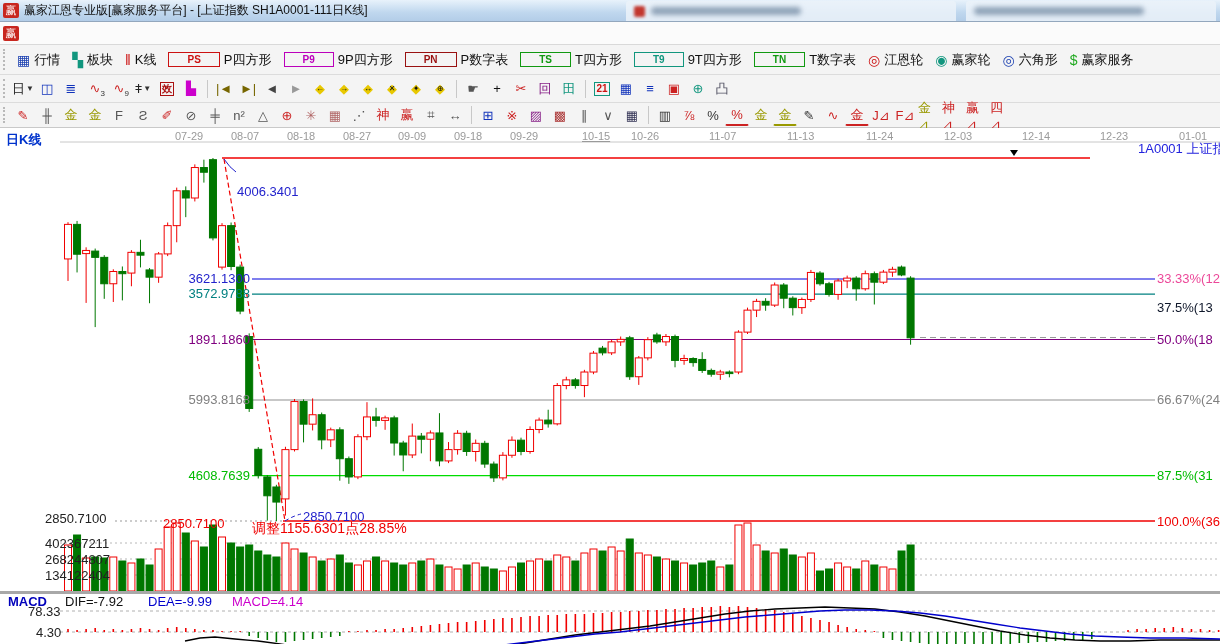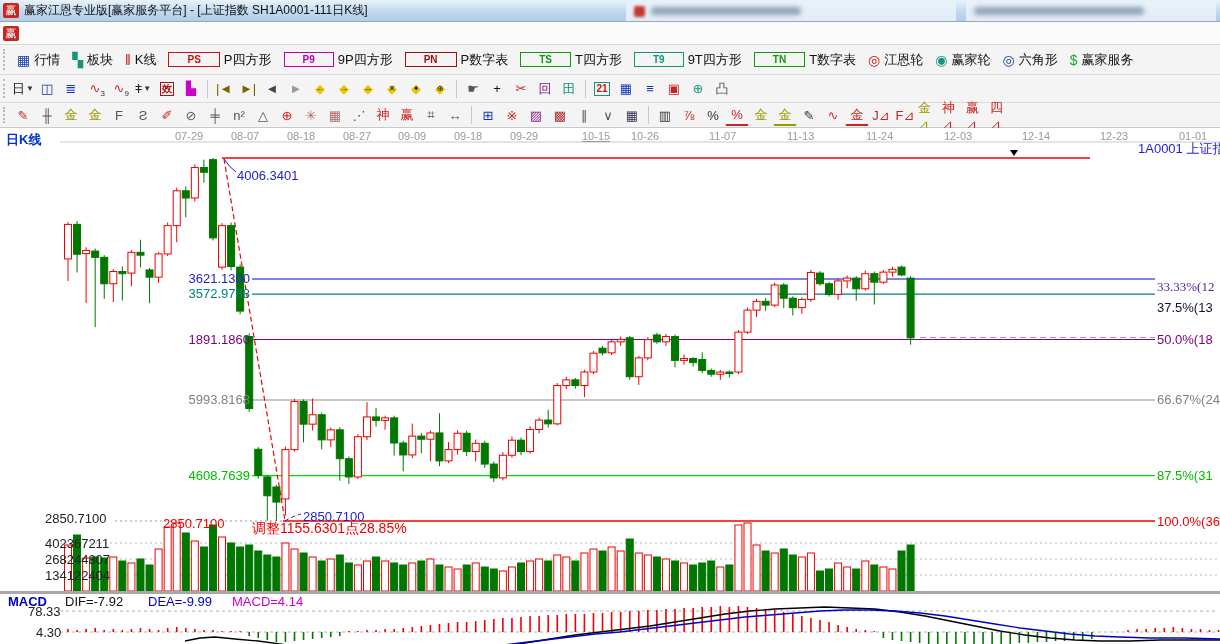--- a/index.html
+++ b/index.html
@@ -792,21 +792,21 @@
         <line x1="1209.5600000000002" y1="504" x2="1209.5600000000002" y2="502" stroke="#f00000" stroke-width="1.6"></line>
         <line x1="1218.6200000000001" y1="504" x2="1218.6200000000001" y2="502" stroke="#f00000" stroke-width="1.6"></line>
         <polyline points="185,513 200,510 215,509 235,511 258,513 280,516 310,520 340,525" fill="none" stroke="#000000" stroke-width="1.3"></polyline>
         <polyline points="500,519 525,515 550,511 575,507 600,504 625,501 650,498 675,494 700,490 725,486 750,483 775,481 800,480 825,479 850,480 875,481 900,484 925,488 950,493 975,498 1000,503 1025,507 1050,510 1075,512 1100,513 1130,513 1160,512 1190,512 1220,512" fill="none" stroke="#000000" stroke-width="1.3"></polyline>
         <polyline points="470,522 495,518 520,515 545,512 570,509 595,506 620,504 645,501 670,498 695,495 720,492 745,489 770,487 795,485 820,483 845,482 870,482 895,483 920,485 945,488 970,492 995,496 1020,500 1045,503 1070,506 1095,508 1120,509 1150,510 1185,510 1220,511" fill="none" stroke="#0000cc" stroke-width="1.3"></polyline>
       </svg>
 
     <div class="clabel" style="left:6px;top:3px;color:#0033cc;font-weight:bold">日K线</div>
     <div class="clabel" style="left:1138px;top:12px;color:#2222dd">1A0001 上证指数</div>
 
-    <div class="clabel" style="left:237px;top:40px;color:#2222cc">4006.3401</div>
+    <div class="clabel" style="left:237px;top:56px;color:#2222cc">4006.3401</div>
     <div class="clabel" style="left:45px;top:383px;color:#222">2850.7100</div>
     <div class="clabel" style="left:163px;top:388px;color:#f00000">2850.7100</div>
     <div class="clabel" style="left:303px;top:381px;color:#2222cc">2850.7100</div>
     <div class="clabel" style="left:252px;top:392px;color:#f00000;font-size:14px">调整1155.6301点28.85%</div>
     <div class="lvl-right" style="top:386px;color:#f00000">100.0%(36</div>
 
     <div class="clabel" style="left:45px;top:408px;color:#222">402367211</div>
     <div class="clabel" style="left:45px;top:424px;color:#222">268244807</div>
     <div class="clabel" style="left:45px;top:440px;color:#222">134122404</div>
 
@@ -826,21 +826,21 @@
       <div class="date-label" style="left: 582px; text-decoration: underline;">10-15</div>
       <div class="date-label" style="left: 631px;">10-26</div>
       <div class="date-label" style="left: 709px;">11-07</div>
       <div class="date-label" style="left: 787px;">11-13</div>
       <div class="date-label" style="left: 866px;">11-24</div>
       <div class="date-label" style="left: 944px;">12-03</div>
       <div class="date-label" style="left: 1022px;">12-14</div>
       <div class="date-label" style="left: 1100px;">12-23</div>
       <div class="date-label" style="left: 1179px;">01-01</div>
       <div class="lvl-left" style="left: 158px; top: 143px; color: rgb(34, 34, 204);">3621.1300</div>
-      <div class="lvl-right" style="top: 151px; color: #4c1d95; font-family: Liberation Serif, serif;">33.33%(12</div>
+      <div class="lvl-right" style="top: 143px; color: #ec4899;">33.33%(12</div>
       <div class="lvl-left" style="left: 158px; top: 158.125px; color: rgb(0, 128, 128);">3572.9788</div>
       <div class="lvl-right" style="top: 172px; color: #0f172a;">37.5%(13</div>
       <div class="lvl-left" style="left: 158px; top: 203.5px; color: rgb(128, 0, 128);">1891.1860</div>
       <div class="lvl-right" style="top: 203.5px; color: rgb(128, 0, 128);">50.0%(18</div>
       <div class="lvl-left" style="left: 158px; top: 264px; color: rgb(128, 128, 128);">5993.8168</div>
       <div class="lvl-right" style="top: 264px; color: rgb(128, 128, 128);">66.67%(24</div>
       <div class="lvl-left" style="left: 158px; top: 339.625px; color: rgb(0, 187, 0);">4608.7639</div>
       <div class="lvl-right" style="top: 339.625px; color: rgb(0, 187, 0);">87.5%(31</div>
     </div>
 </div>

